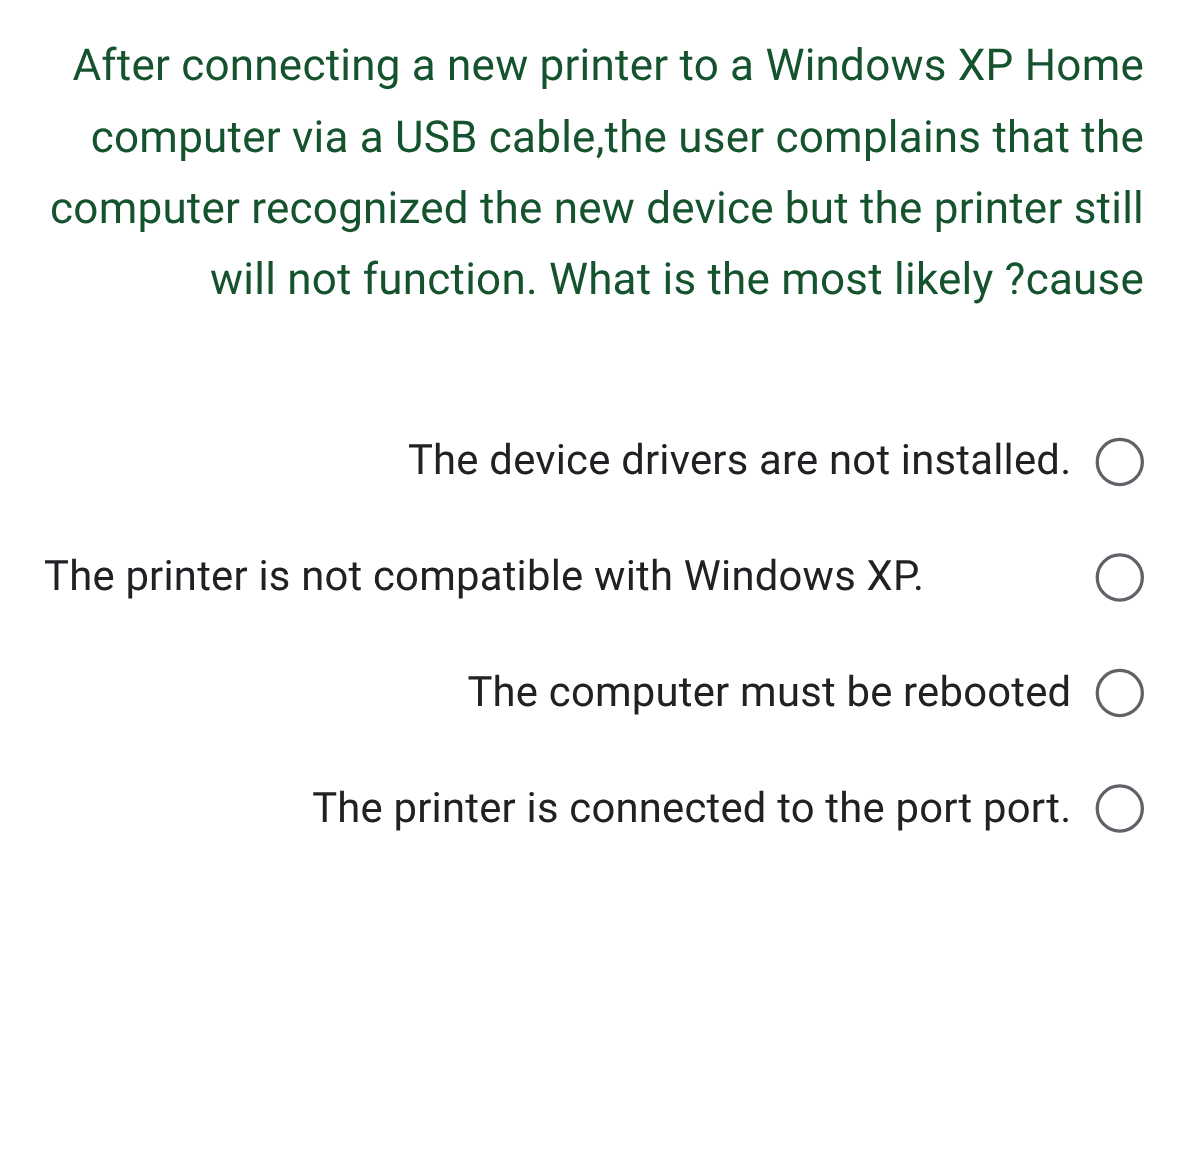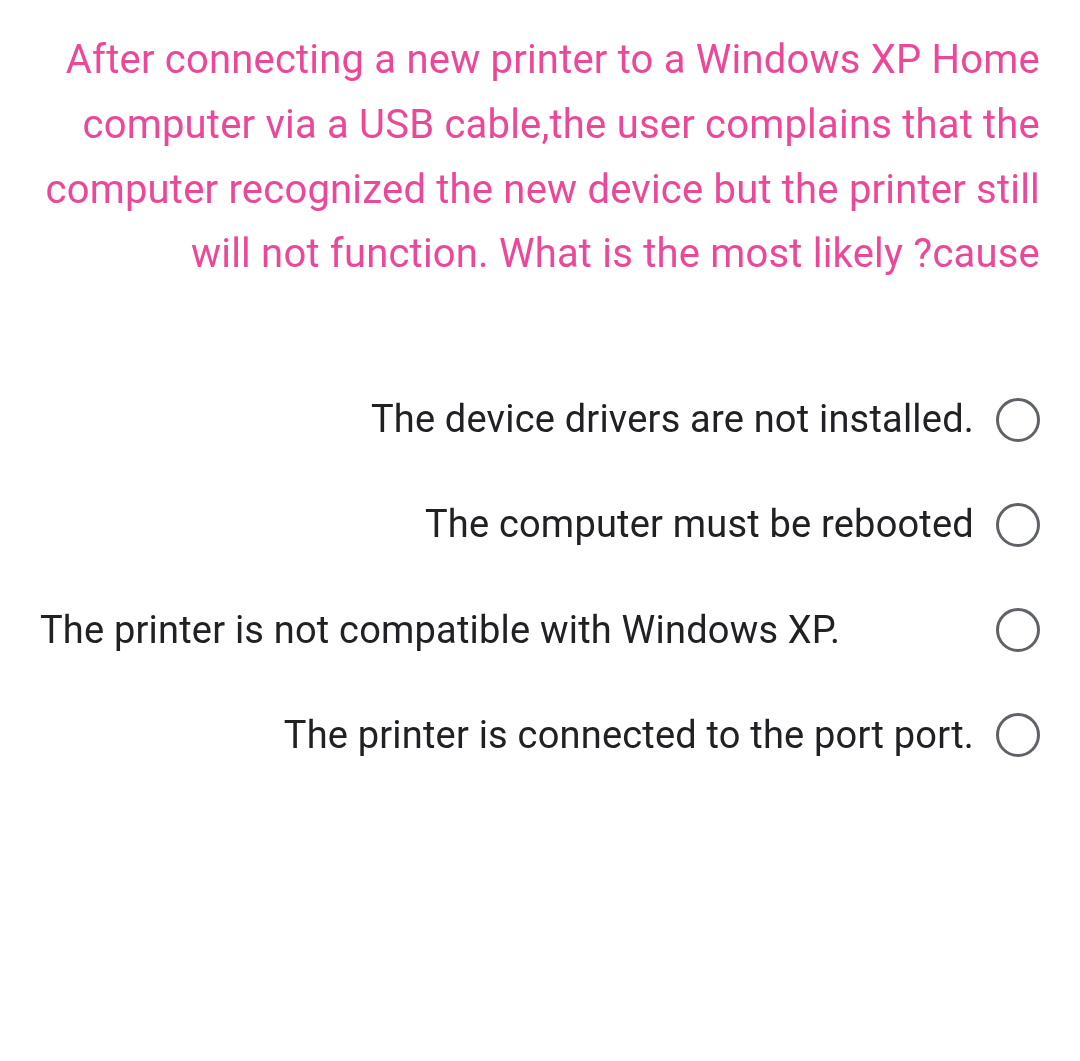--- a/index.html
+++ b/index.html
@@ -14,21 +14,21 @@
       height: 1061px;
       padding: 28px 40px 20px 40px;
       color: #202124;
     }
     .question-text {
       font-size: 40px;
       line-height: 1.62;
       text-align: right;
       letter-spacing: 0.2px;
       margin-bottom: 80px;
-      color: #ec4899;
+      color: #14532d;
     }
     .options {
       display: flex;
       flex-direction: column;
     }
     .option-row {
       display: flex;
       align-items: center;
       justify-content: flex-end;
       gap: 22px;
@@ -59,24 +59,24 @@
 <body>
 
 <div class="question-text">After connecting a new printer to a Windows XP Home computer via a USB cable,the user complains that the computer recognized the new device but the printer still will not function. What is the most likely ?cause</div>
 
 <div class="options">
   <div class="option-row">
     <div class="option-label right-align">The device drivers are not installed.</div>
     <div class="radio"></div>
   </div>
   <div class="option-row">
-    <div class="option-label right-align">The computer must be rebooted</div>
+    <div class="option-label">The printer is not compatible with Windows XP.</div>
     <div class="radio"></div>
   </div>
   <div class="option-row">
-    <div class="option-label">The printer is not compatible with Windows XP.</div>
+    <div class="option-label right-align">The computer must be rebooted</div>
     <div class="radio"></div>
   </div>
   <div class="option-row">
     <div class="option-label right-align">The printer is connected to the port port.</div>
     <div class="radio"></div>
   </div>
 </div>
 
 </body></html>

